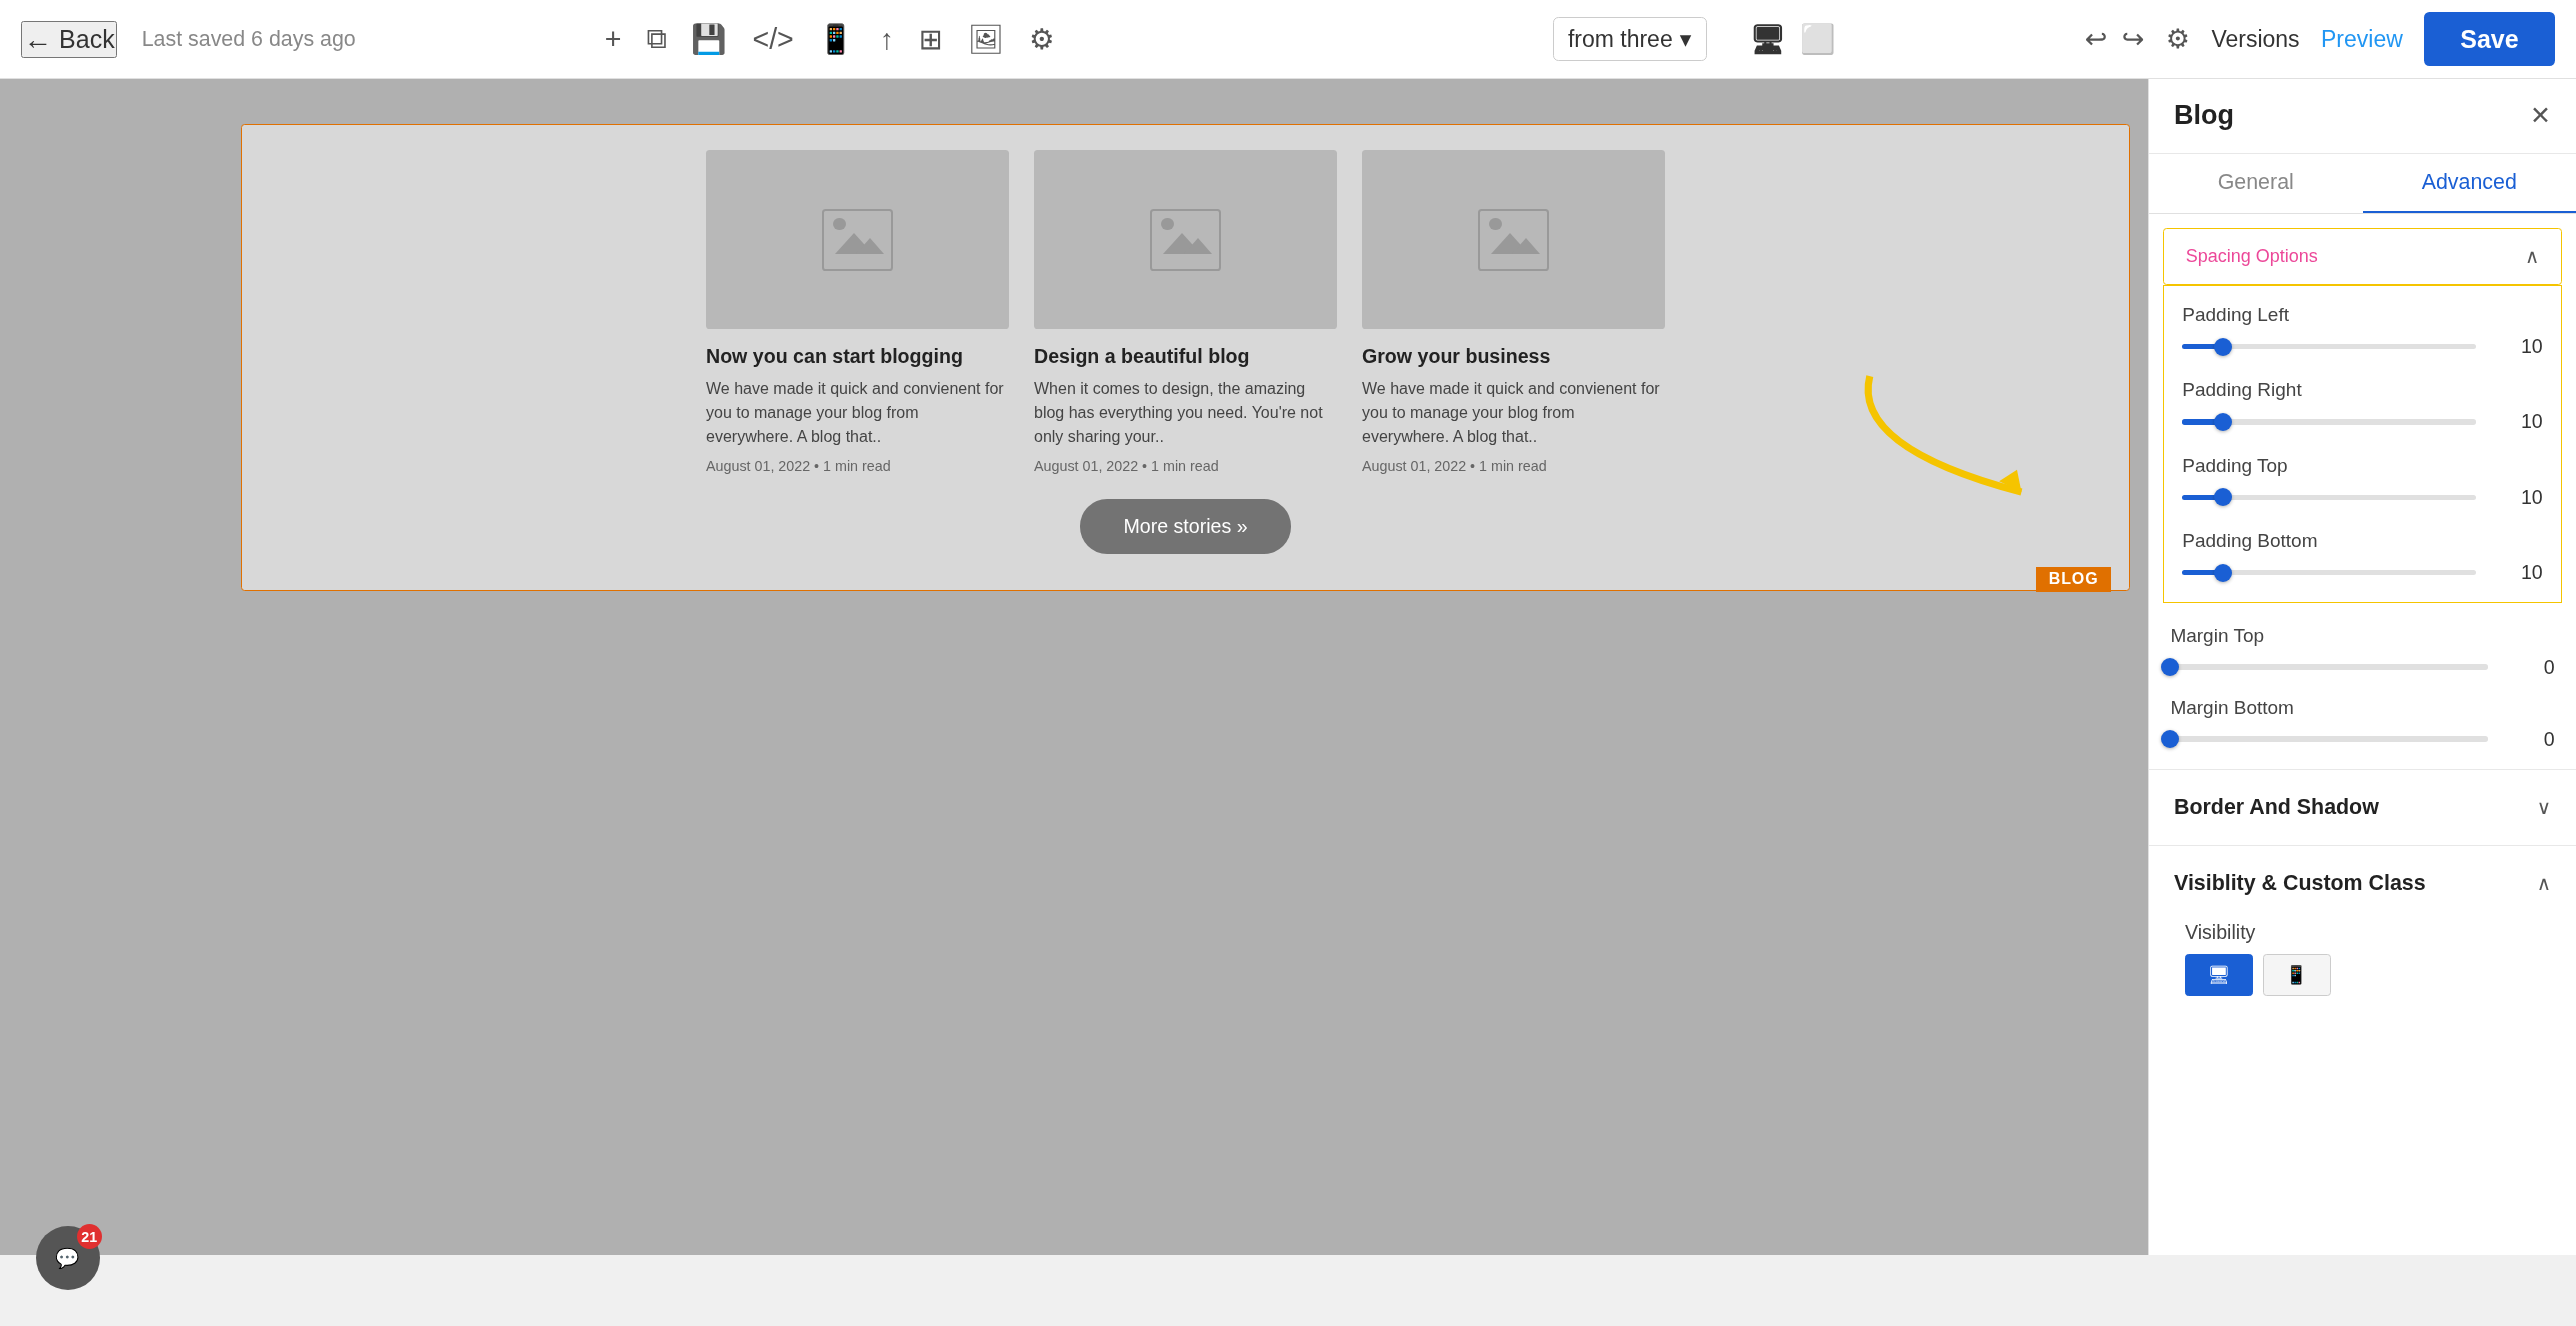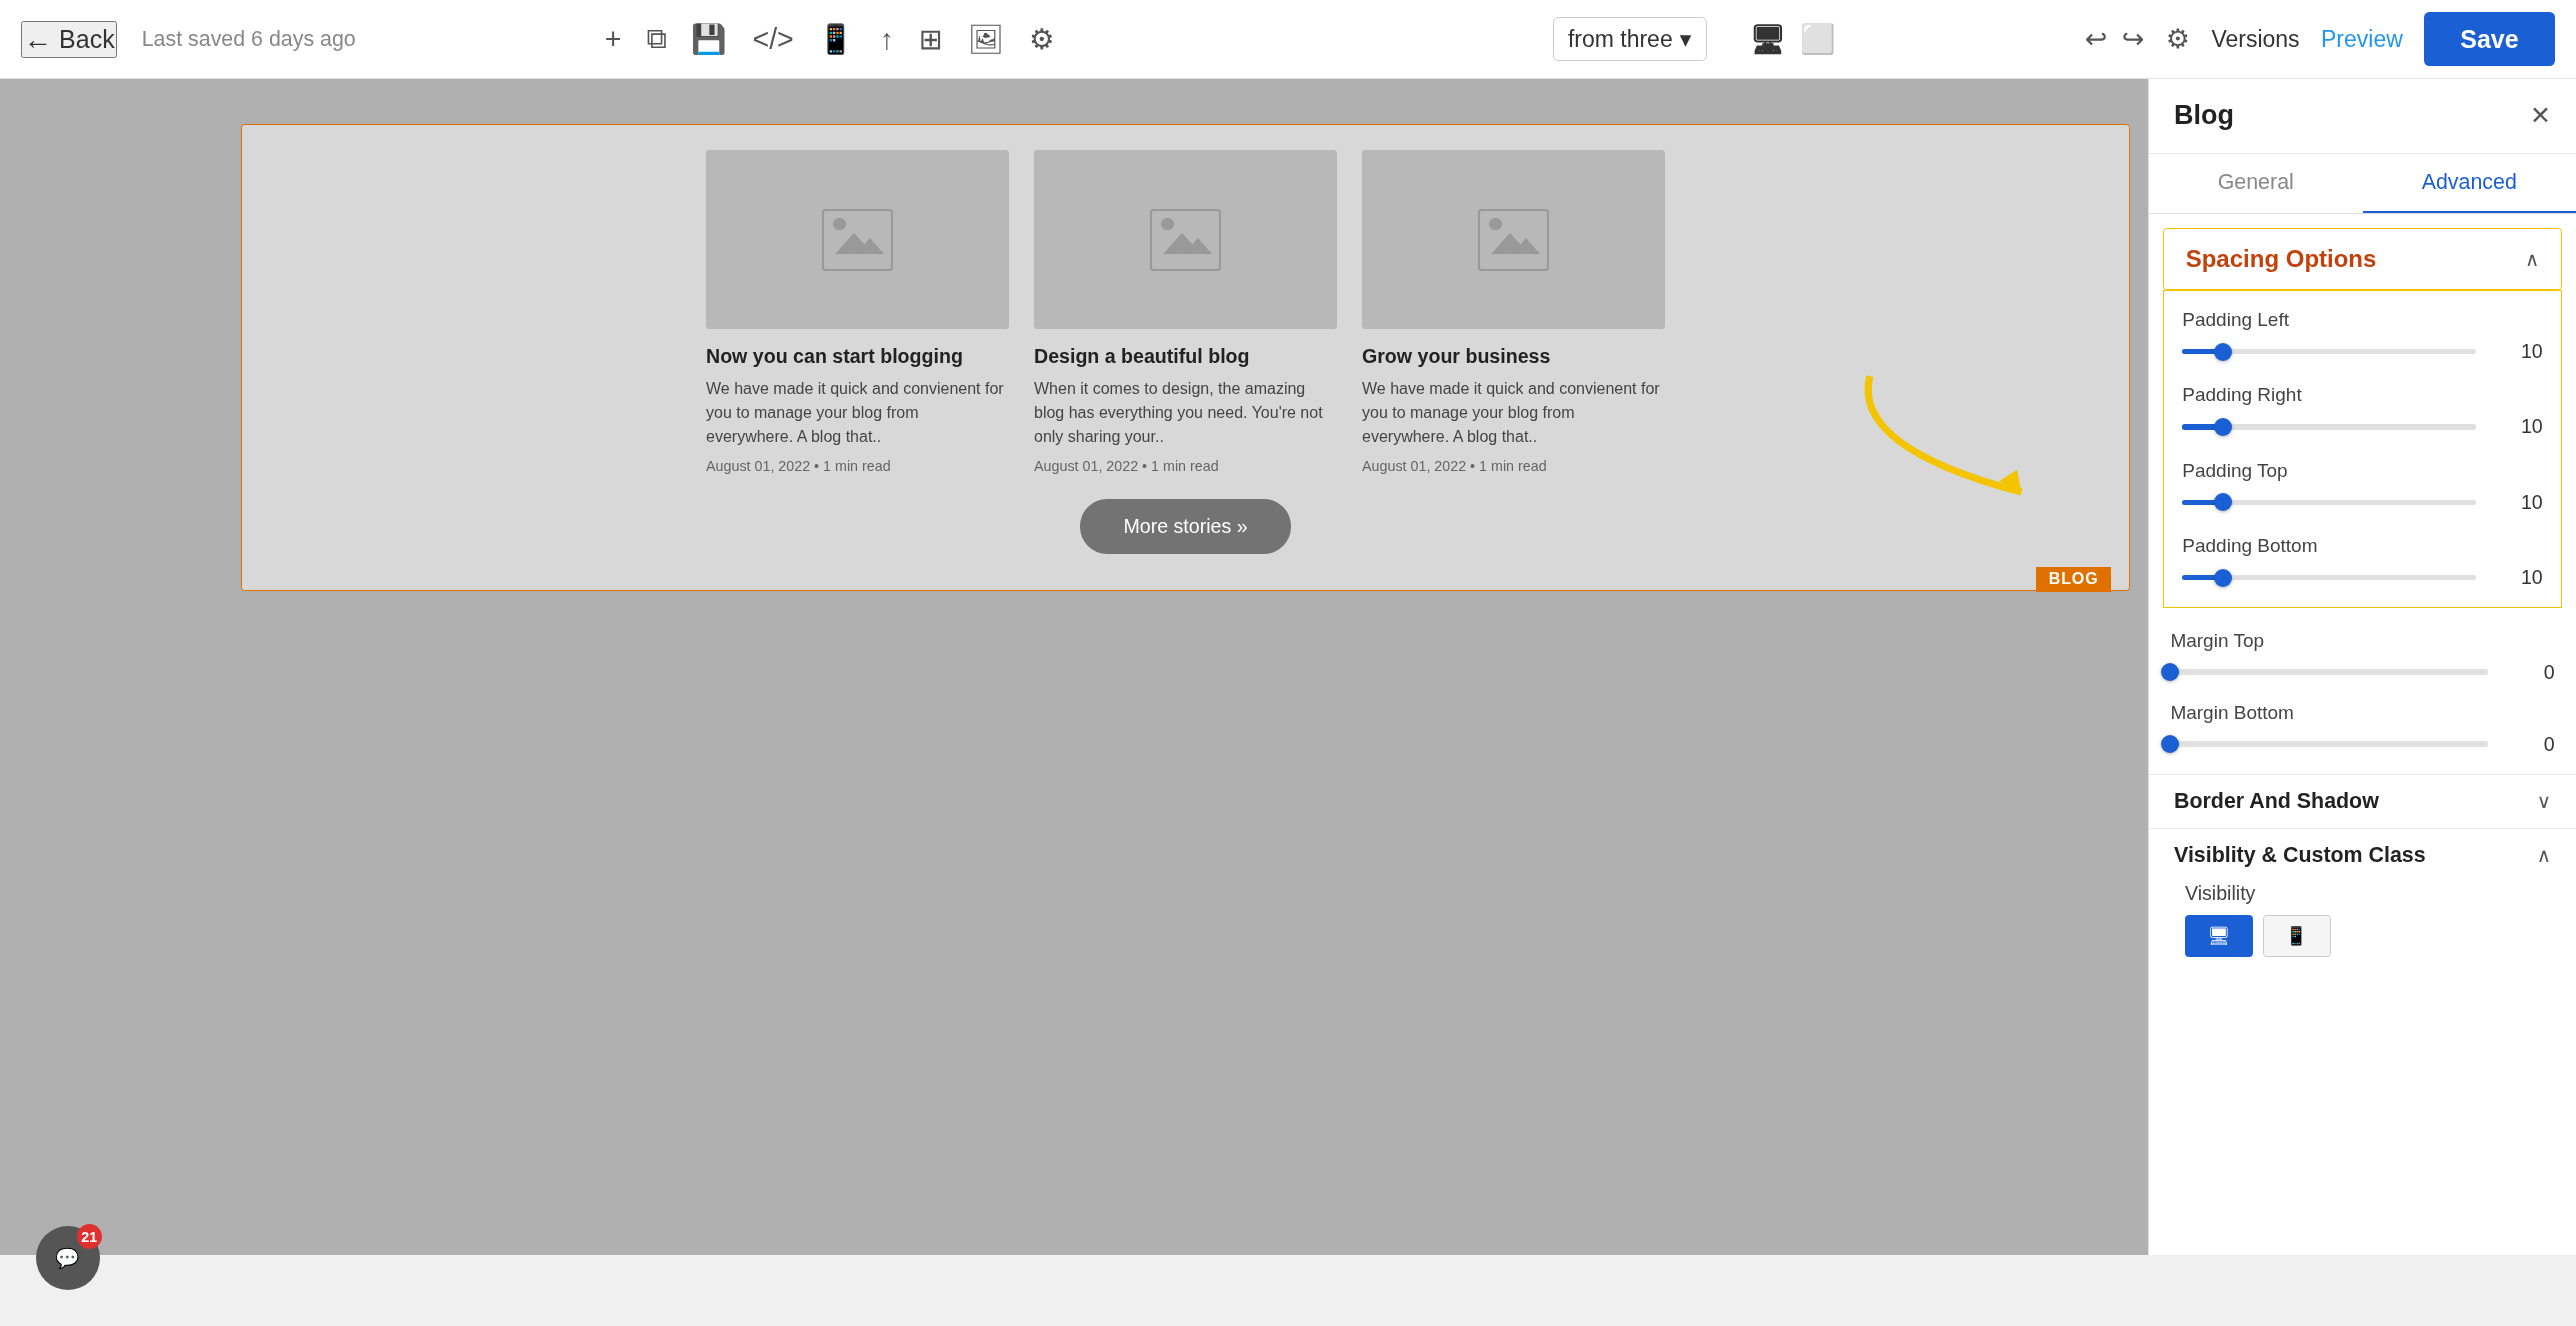--- a/index.html
+++ b/index.html
@@ -108,21 +108,21 @@
     }
     .panel-tab.active { color: #1a5fd4; border-bottom: 2.7px solid #1a5fd4; }
 
     
     .section-header {
       display: flex; align-items: center; justify-content: space-between;
       padding: 16px 21.4px; cursor: pointer;
       border: 1.8px solid #f5c400; border-radius: 3.6px; margin: 14.3px 14.3px 0;
       background: #fff;
     }
-    .section-title { font-size: 24px; font-weight: 700; color: #c2410c; }
+    .section-title { font-size: 18px; font-weight: 400; color: #ec4899; }
     .chevron { font-size: 19.6px; color: #555; }
 
     
     .spacing-box {
       border: 1.8px solid #f5c400; border-radius: 0; margin: 0 14.3px 14.3px;
       padding: 18px; background: #fff;
     }
     .slider-group { margin-bottom: 21.4px; }
     .slider-label { font-size: 19px; color: #444; margin-bottom: 9px; font-weight: 500; }
     .slider-row { display: flex; align-items: center; gap: 12.5px; }
@@ -139,21 +139,21 @@
       width: 18px; height: 18px; background: #1a5fd4; border-radius: 50%;
       box-shadow: 0 0.9px 3.6px rgba(0,0,0,0.3);
     }
     .slider-value {
       width: 54px; text-align: right; font-size: 19.6px; color: #333; font-weight: 500;
     }
 
     
     .regular-section-header {
       display: flex; align-items: center; justify-content: space-between;
-      padding: 14px 25px; cursor: pointer; border-top: 0.9px solid #e8e8e8;
+      padding: 25px 25px; cursor: pointer; border-top: 0.9px solid #e8e8e8;
     }
     .regular-section-title { font-size: 21.4px; font-weight: 600; color: #222; }
 
     .margin-group { padding: 0 21.4px 18px; }
     .visibility-section { padding: 0 36px; }
     .vis-label { font-size: 19.6px; color: #444; margin-bottom: 10.7px; font-weight: 500; }
     .vis-buttons { display: flex; gap: 10.7px; }
     .vis-btn {
       padding: 9px 21.4px; border: 0.9px solid #ccc; border-radius: 3.6px;
       font-size: 18px; cursor: pointer; background: #f5f5f5;

